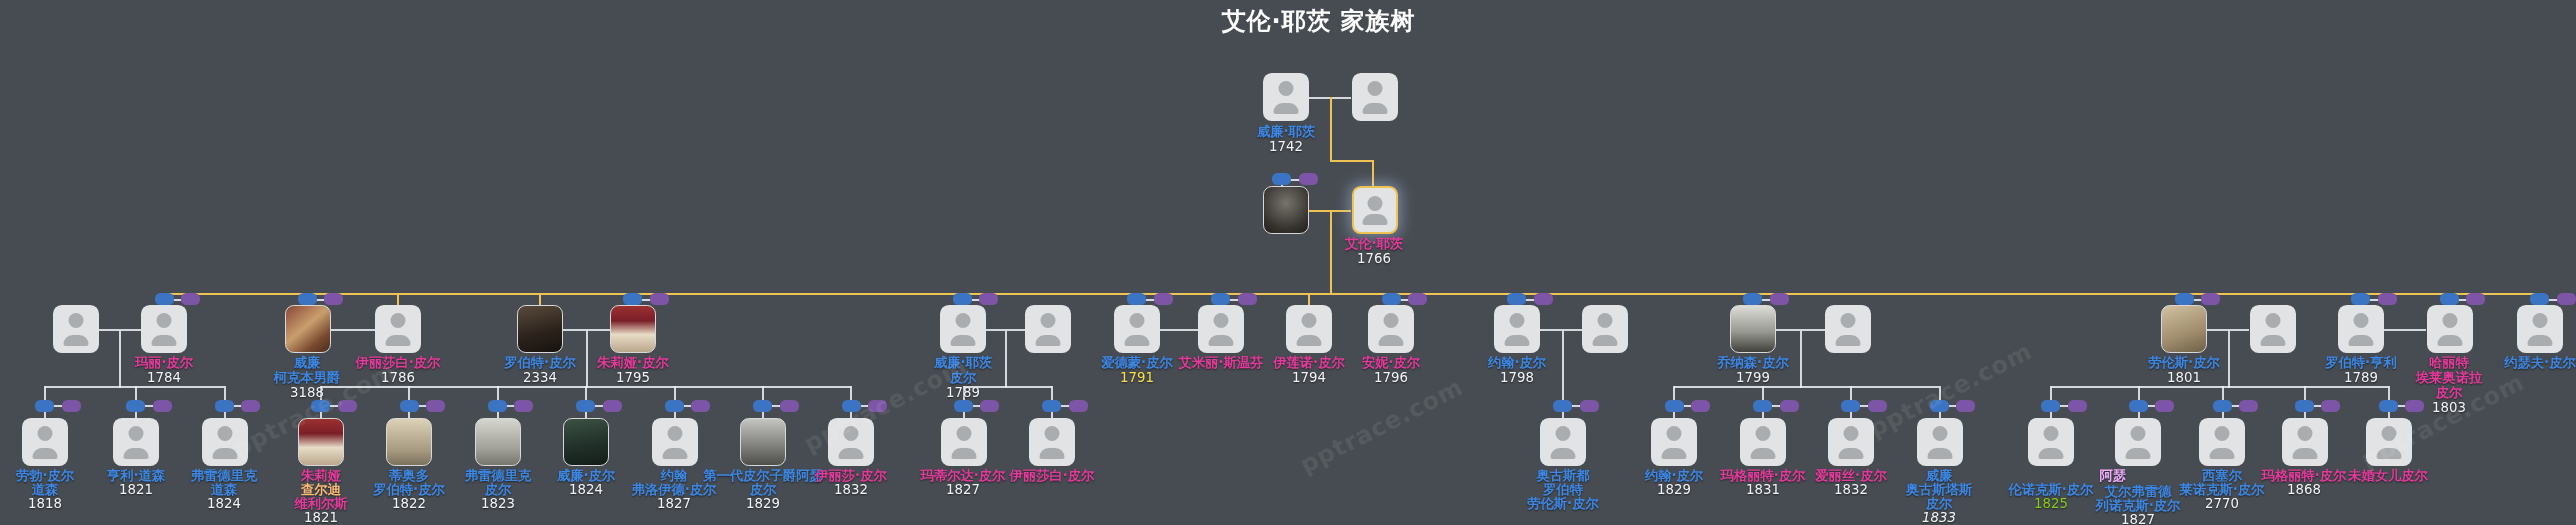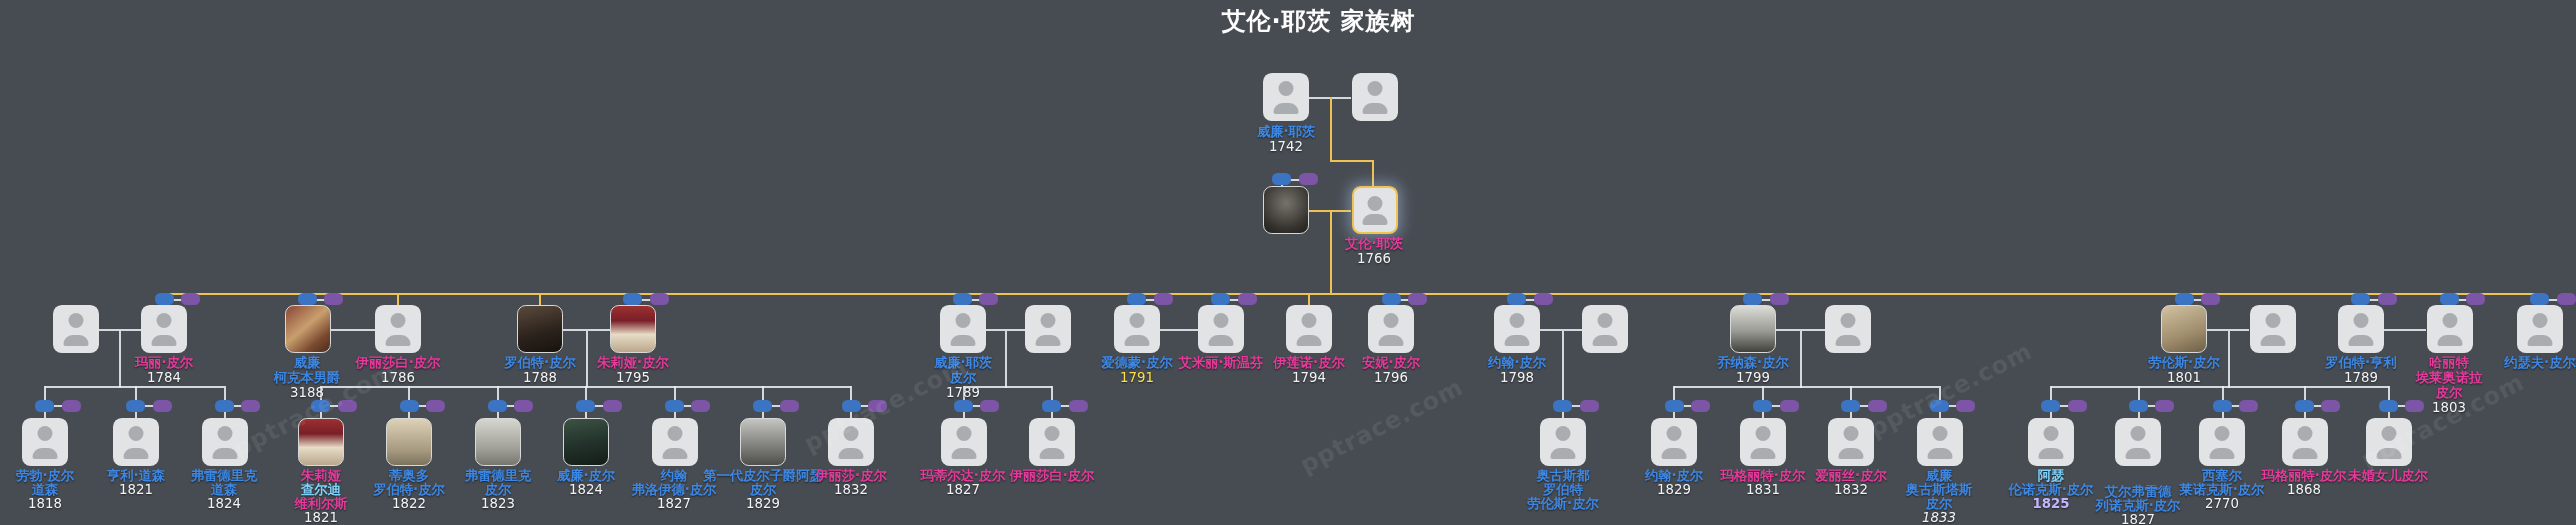--- a/index.html
+++ b/index.html
@@ -394,21 +394,21 @@
       <div style="color: rgb(61, 135, 228);">威廉</div>
       <div style="color: rgb(61, 135, 228);">柯克本男爵</div>
       <div class="yr" style="color: rgb(243, 244, 246);">3188</div>
     </div>
     <div class="label" style="left: 323px; top: 355px;">
       <div style="color: rgb(229, 57, 155);">伊丽莎白·皮尔</div>
       <div class="yr" style="color: rgb(243, 244, 246);">1786</div>
     </div>
     <div class="label" style="left: 465px; top: 355px;">
       <div style="color: rgb(61, 135, 228);">罗伯特·皮尔</div>
-      <div class="yr" style="color: rgb(243, 244, 246);">1788</div>
+      <div class="yr" style="color: rgb(243, 244, 246);">2334</div>
     </div>
     <div class="label" style="left: 558px; top: 355px;">
       <div style="color: rgb(229, 57, 155);">朱莉娅·皮尔</div>
       <div class="yr" style="color: rgb(243, 244, 246);">1795</div>
     </div>
     <div class="label" style="left: 888px; top: 355px;">
       <div style="color: rgb(61, 135, 228);">威廉·耶茨</div>
       <div style="color: rgb(61, 135, 228);">皮尔</div>
       <div class="yr" style="color: rgb(243, 244, 246);">1789</div>
     </div>
@@ -461,21 +461,21 @@
       <div style="color: rgb(61, 135, 228);">亨利·道森</div>
       <div class="yr" style="color: rgb(243, 244, 246);">1821</div>
     </div>
     <div class="label" style="left: 149px; top: 469px; line-height: 14px;">
       <div style="color: rgb(61, 135, 228);">弗雷德里克</div>
       <div style="color: rgb(61, 135, 228);">道森</div>
       <div class="yr" style="color: rgb(243, 244, 246);">1824</div>
     </div>
     <div class="label" style="left: 246px; top: 469px; line-height: 14px;">
       <div style="color: rgb(229, 57, 155);">朱莉娅</div>
-      <div style="color: #7dd3fc;">查尔迪</div>
+      <div style="color: #fdba74;">查尔迪</div>
       <div style="color: rgb(229, 57, 155);">维利尔斯</div>
       <div class="yr" style="color: rgb(243, 244, 246);">1821</div>
     </div>
     <div class="label" style="left: 334px; top: 469px; line-height: 14px;">
       <div style="color: rgb(61, 135, 228);">蒂奥多</div>
       <div style="color: rgb(61, 135, 228);">罗伯特·皮尔</div>
       <div class="yr" style="color: rgb(243, 244, 246);">1822</div>
     </div>
     <div class="label" style="left: 423px; top: 469px; line-height: 14px;">
       <div style="color: rgb(61, 135, 228);">弗雷德里克</div>
@@ -524,23 +524,23 @@
       <div style="color: rgb(229, 57, 155);">爱丽丝·皮尔</div>
       <div class="yr" style="color: rgb(243, 244, 246);">1832</div>
     </div>
     <div class="label" style="left: 1864px; top: 469px; line-height: 14px;">
       <div style="color: rgb(61, 135, 228);">威廉</div>
       <div style="color: rgb(61, 135, 228);">奥古斯塔斯</div>
       <div style="color: rgb(61, 135, 228);">皮尔</div>
       <div class="yr" style="color: rgb(243, 244, 246); font-style: italic;">1833</div>
     </div>
     <div class="label" style="left: 1976px; top: 469px; line-height: 14px;">
-      <div style="color: #7dd3fc;">阿瑟</div>
+      <div style="color: #f0abfc; text-align: right;">阿瑟</div>
       <div style="color: rgb(61, 135, 228);">伦诺克斯·皮尔</div>
-      <div class="yr" style="color: #c4b5fd; font-weight: bold;">1825</div>
+      <div class="yr" style="color: #84cc16;">1825</div>
     </div>
     <div class="label" style="left: 2063px; top: 469px; line-height: 14px; margin-top: 16px;">
       <div style="color: rgb(61, 135, 228);">艾尔弗雷德</div>
       <div style="color: rgb(61, 135, 228);">列诺克斯·皮尔</div>
       <div class="yr" style="color: rgb(243, 244, 246);">1827</div>
     </div>
     <div class="label" style="left: 2147px; top: 469px; line-height: 14px;">
       <div style="color: rgb(61, 135, 228);">西塞尔</div>
       <div style="color: rgb(61, 135, 228);">莱诺克斯·皮尔</div>
       <div class="yr" style="color: rgb(243, 244, 246);">2770</div>

